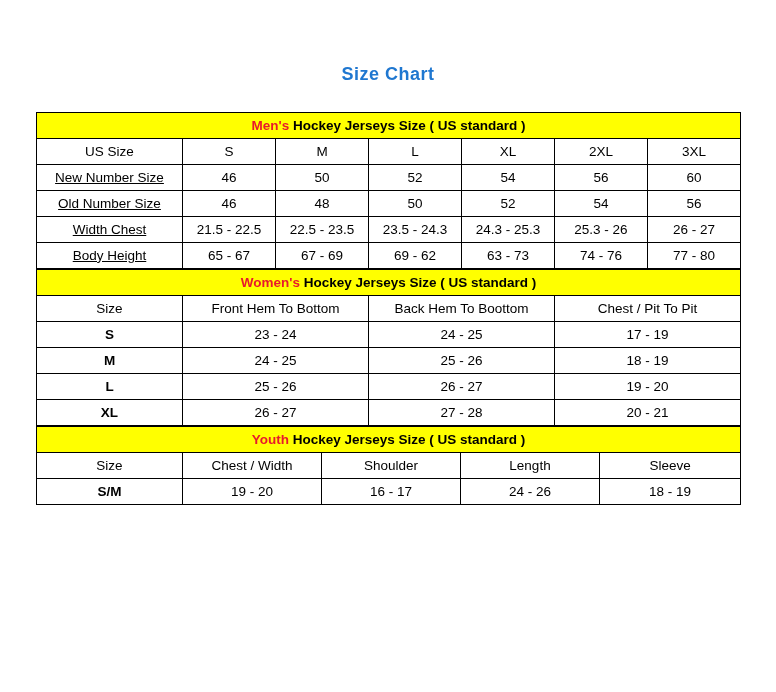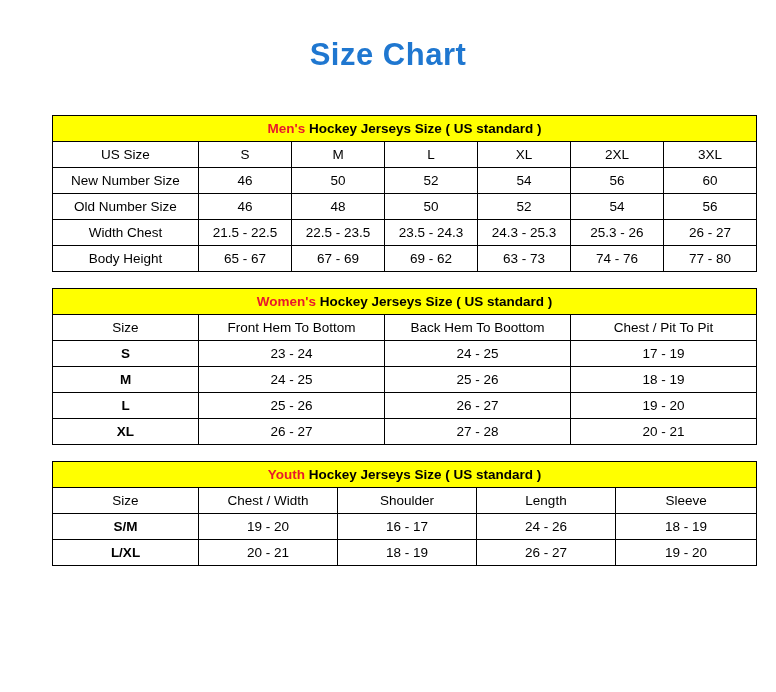--- a/index.html
+++ b/index.html
@@ -16,36 +16,36 @@
   }
   .page {
     width: 776px;
     height: 692px;
     position: relative;
     box-sizing: border-box;
   }
   .title {
     text-align: center;
     color: #1f77d0;
-    font-size: 31px;
+    font-size: 18px;
     font-weight: bold;
     letter-spacing: 0.5px;
-    padding-top: 36px;
+    padding-top: 64px;
     padding-bottom: 0;
     line-height: 1.2;
   }
   .chart-wrap {
     padding: 26px 36px 0 36px;
     box-sizing: border-box;
   }
   table.size-table {
     width: 704px;
     border-collapse: collapse;
     table-layout: fixed;
-    margin: 16px;
+    margin: 0;
   }
   table.size-table td {
     border: 1px solid #000000;
     font-size: 13.5px;
     text-align: center;
     height: 26px;
     padding: 2px 1px;
     box-sizing: border-box;
     vertical-align: middle;
   }
@@ -56,20 +56,21 @@
     height: 30px;
   }
   .section-head .accent {
     color: #e8192c;
   }
   .col-head {
     font-weight: normal;
   }
   .rowlabel {
     font-weight: normal;
+    text-decoration: underline;
   }
   .bold-cell {
     font-weight: bold;
   }
 </style>
 </head>
 <body>
 
 <div class="page">
 
@@ -202,24 +203,17 @@
           <td class="col-head">Length</td>
           <td class="col-head">Sleeve</td>
         </tr>
         <tr>
           <td class="bold-cell">S/M</td>
           <td>19 - 20</td>
           <td>16 - 17</td>
           <td>24 - 26</td>
           <td>18 - 19</td>
         </tr>
-        <tr>
-          <td class="bold-cell">L/XL</td>
-          <td>20 - 21</td>
-          <td>18 - 19</td>
-          <td>26 - 27</td>
-          <td>19 - 20</td>
-        </tr>
       </tbody>
     </table>
 
   </div>
 </div>
 
 </body></html>

